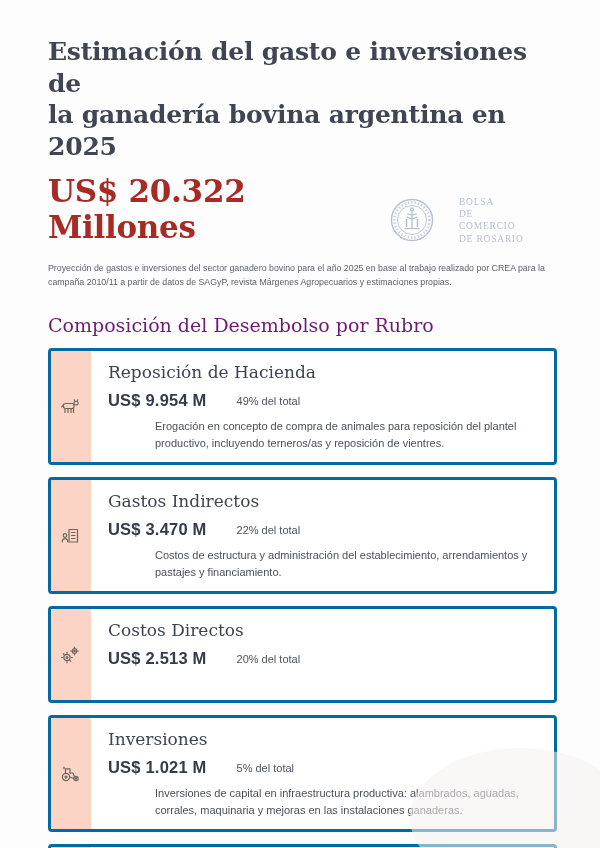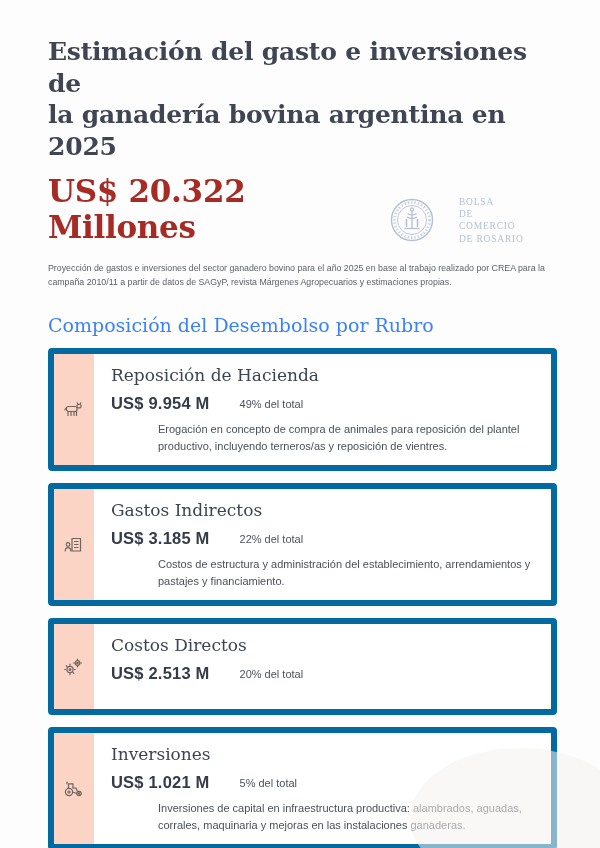--- a/index.html
+++ b/index.html
@@ -59,30 +59,30 @@
     font-size: 8.8px;
     line-height: 1.6;
     color: #5a5f69;
   }
   
   .section-title {
     margin-top: 25px;
     font-family: "DejaVu Serif", "Liberation Serif", serif;
     font-weight: 400;
     font-size: 19px;
-    color: #3b82f6;
+    color: #701a75;
   }
   
   .cards { margin-top: 1px; width: 509px; }
   .card {
     display: flex;
     margin-top: 12px;
     min-height: 97px;
     background: #ffffff;
-    border: 6px solid #0369a1;
+    border: 3px solid #0369a1;
     border-radius: 4px;
     overflow: hidden;
   }
   .card-strip {
     width: 40px;
     flex: 0 0 40px;
     background: #fbd4c5;
     display: flex;
     align-items: center;
     justify-content: center;
@@ -205,21 +205,21 @@
             <line x1="12.5" y1="9.5" x2="16" y2="9.5"></line>
             <line x1="12.5" y1="12.5" x2="16" y2="12.5"></line>
             <circle cx="6" cy="9.5" r="1.8"></circle>
             <path d="M3.2 16 Q3.2 12.6 6 12.6 Q8.8 12.6 8.8 16"></path>
           </svg>
         </span>
       </div>
       <div class="card-body">
         <div class="card-title">Gastos Indirectos</div>
         <div class="value-row">
-          <span class="card-value">US$ 3.185 M</span>
+          <span class="card-value">US$ 3.470 M</span>
           <span class="card-share">22% del total</span>
         </div>
         <p class="card-desc">Costos de estructura y administración del establecimiento, arrendamientos y pastajes y financiamiento.</p>
       </div>
     </div>
 
     <div class="card">
       <div class="card-strip">
         <span class="icon">
           <svg width="24" height="20" viewBox="0 0 24 20" fill="none" stroke="#6e665e" stroke-width="1.2" stroke-linecap="round">

